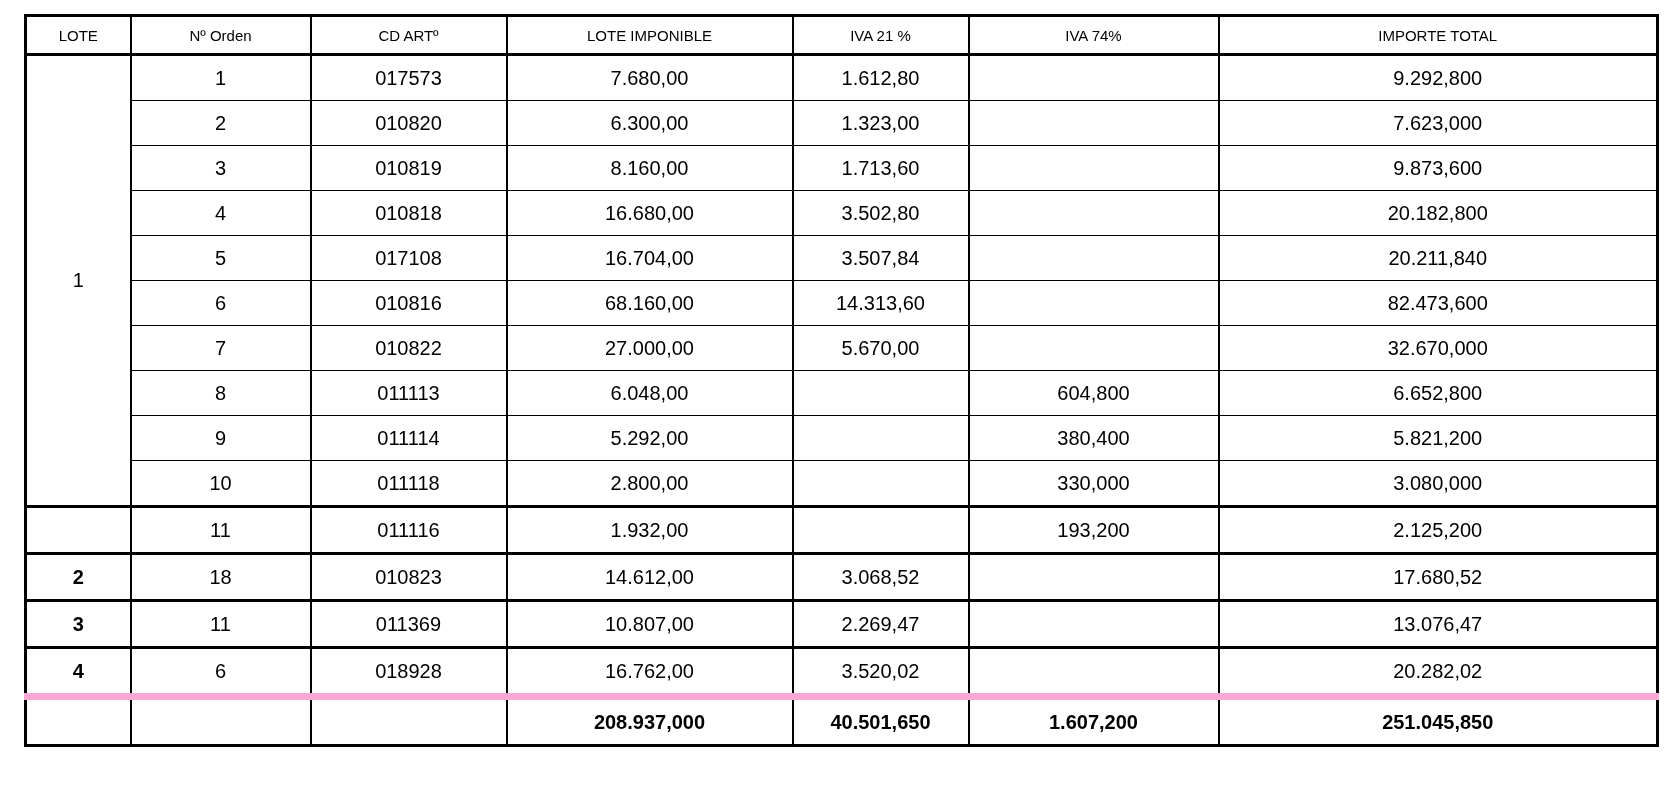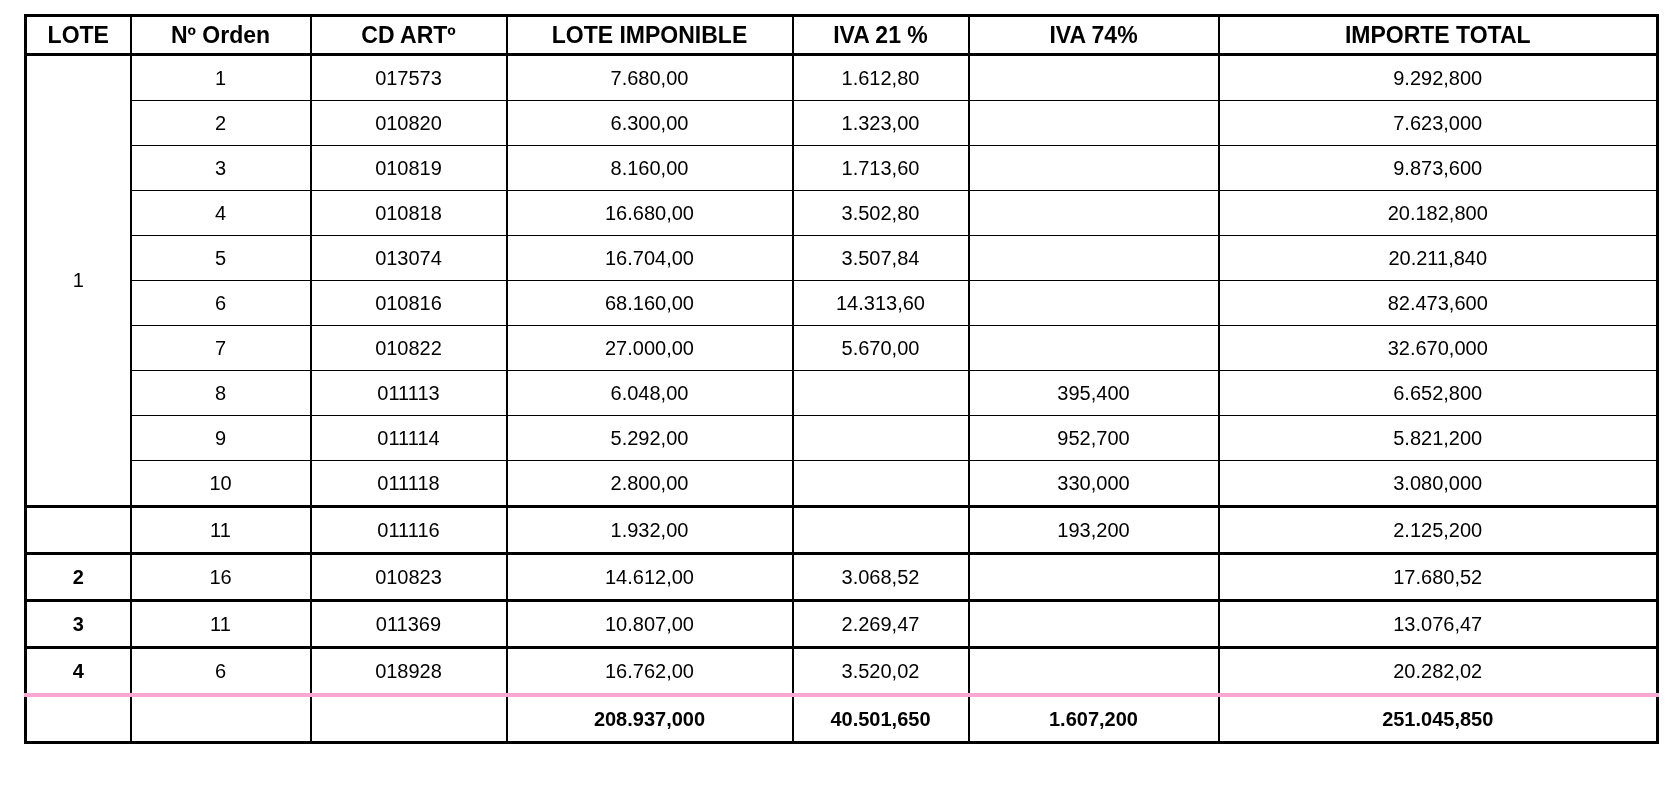--- a/index.html
+++ b/index.html
@@ -29,35 +29,35 @@
     border-bottom: 1px solid #000;
     text-align: center;
     vertical-align: middle;
     white-space: nowrap;
     overflow: hidden;
     font-size: 20px;
     padding: 0 6px;
   }
   table.grid thead th {
     height: 36px;
-    font-weight: bold;
-    font-size: 23px;
+    font-weight: normal;
+    font-size: 15px;
     border-bottom: 3px solid #000;
   }
   table.grid tbody td {
     height: 44px;
   }
   table.grid tr.section > td {
     border-top: 3px solid #000;
   }
   table.grid td.bold {
     font-weight: bold;
   }
   table.grid tr.totals > td {
-    border-top: 4px solid #f9a8d4;
+    border-top: 7px solid #f9a8d4;
     font-weight: bold;
     height: 44px;
   }
 </style>
 </head>
 <body>
 
 <div class="page">
   <table class="grid">
     <colgroup>
@@ -109,21 +109,21 @@
         <tr>
           <td>4</td>
           <td>010818</td>
           <td>16.680,00</td>
           <td>3.502,80</td>
           <td></td>
           <td>20.182,800</td>
         </tr>
         <tr>
           <td>5</td>
-          <td>013074</td>
+          <td>017108</td>
           <td>16.704,00</td>
           <td>3.507,84</td>
           <td></td>
           <td>20.211,840</td>
         </tr>
         <tr>
           <td>6</td>
           <td>010816</td>
           <td>68.160,00</td>
           <td>14.313,60</td>
@@ -136,29 +136,29 @@
           <td>27.000,00</td>
           <td>5.670,00</td>
           <td></td>
           <td>32.670,000</td>
         </tr>
         <tr>
           <td>8</td>
           <td>011113</td>
           <td>6.048,00</td>
           <td></td>
-          <td>395,400</td>
+          <td>604,800</td>
           <td>6.652,800</td>
         </tr>
         <tr>
           <td>9</td>
           <td>011114</td>
           <td>5.292,00</td>
           <td></td>
-          <td>952,700</td>
+          <td>380,400</td>
           <td>5.821,200</td>
         </tr>
         <tr>
           <td>10</td>
           <td>011118</td>
           <td>2.800,00</td>
           <td></td>
           <td>330,000</td>
           <td>3.080,000</td>
         </tr>
@@ -166,21 +166,21 @@
           <td rowspan="1"></td>
           <td>11</td>
           <td>011116</td>
           <td>1.932,00</td>
           <td></td>
           <td>193,200</td>
           <td>2.125,200</td>
         </tr>
         <tr class="section">
           <td rowspan="1" class="bold">2</td>
-          <td>16</td>
+          <td>18</td>
           <td>010823</td>
           <td>14.612,00</td>
           <td>3.068,52</td>
           <td></td>
           <td>17.680,52</td>
         </tr>
         <tr class="section">
           <td rowspan="1" class="bold">3</td>
           <td>11</td>
           <td>011369</td>

